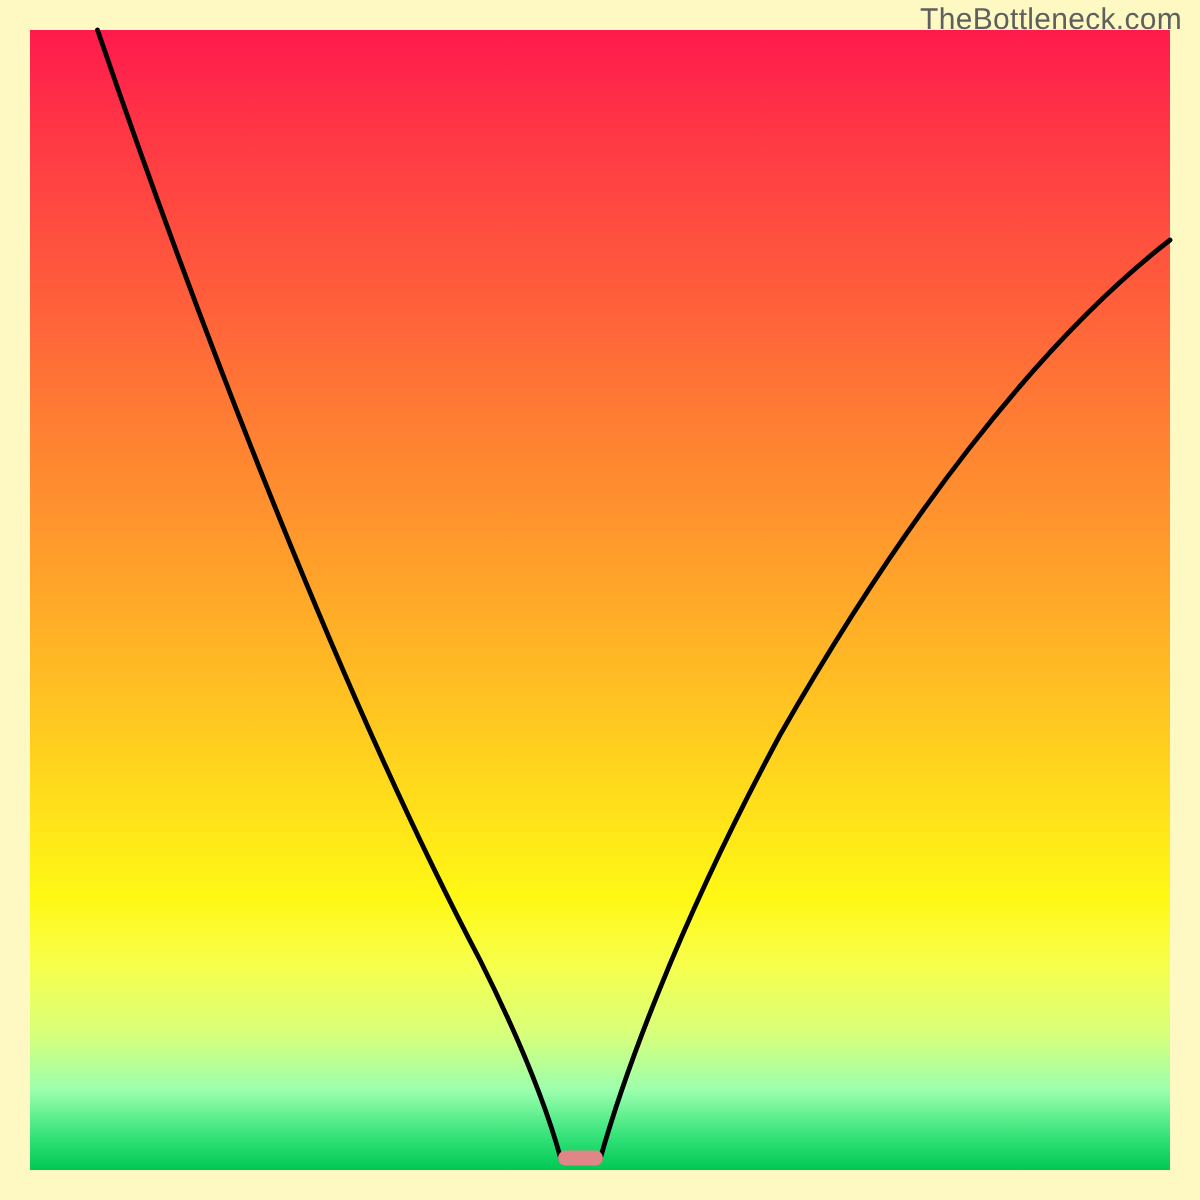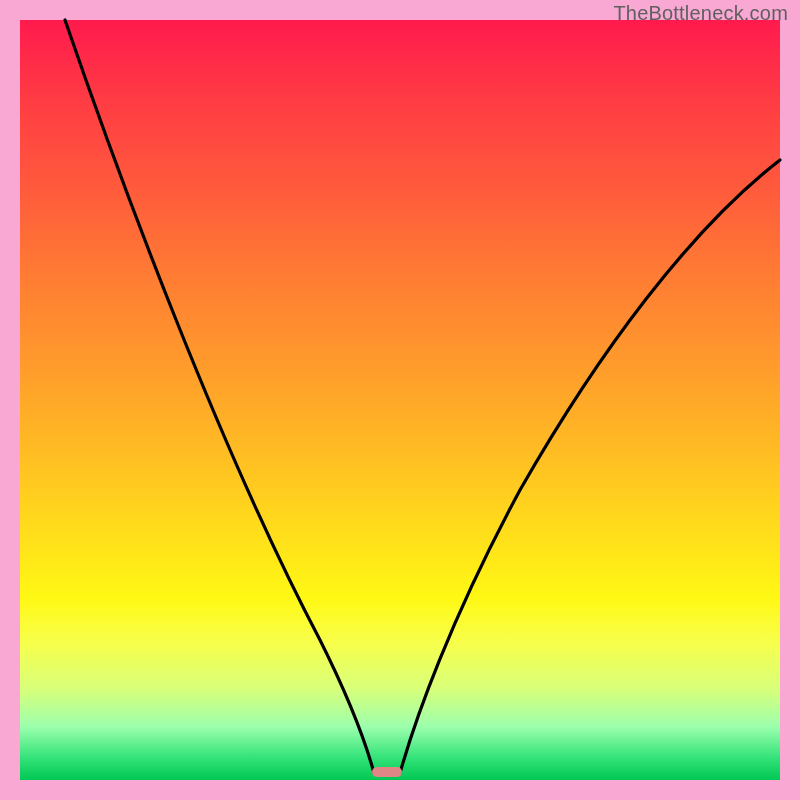--- a/index.html
+++ b/index.html
@@ -8,21 +8,21 @@
     width: 800px;
     height: 800px;
     overflow: hidden;
     background: #000;
     font-family: Arial, Helvetica, sans-serif;
   }
   .stage {
     position: relative;
     width: 800px;
     height: 800px;
-    background: #f9a8d4;
+    background: #fef9c3;
   }
   .plot-area {
     position: absolute;
     left: 20px;
     top: 20px;
     width: 760px;
     height: 760px;
     
     background: linear-gradient(to bottom,
       #ff1a4d 0%,

